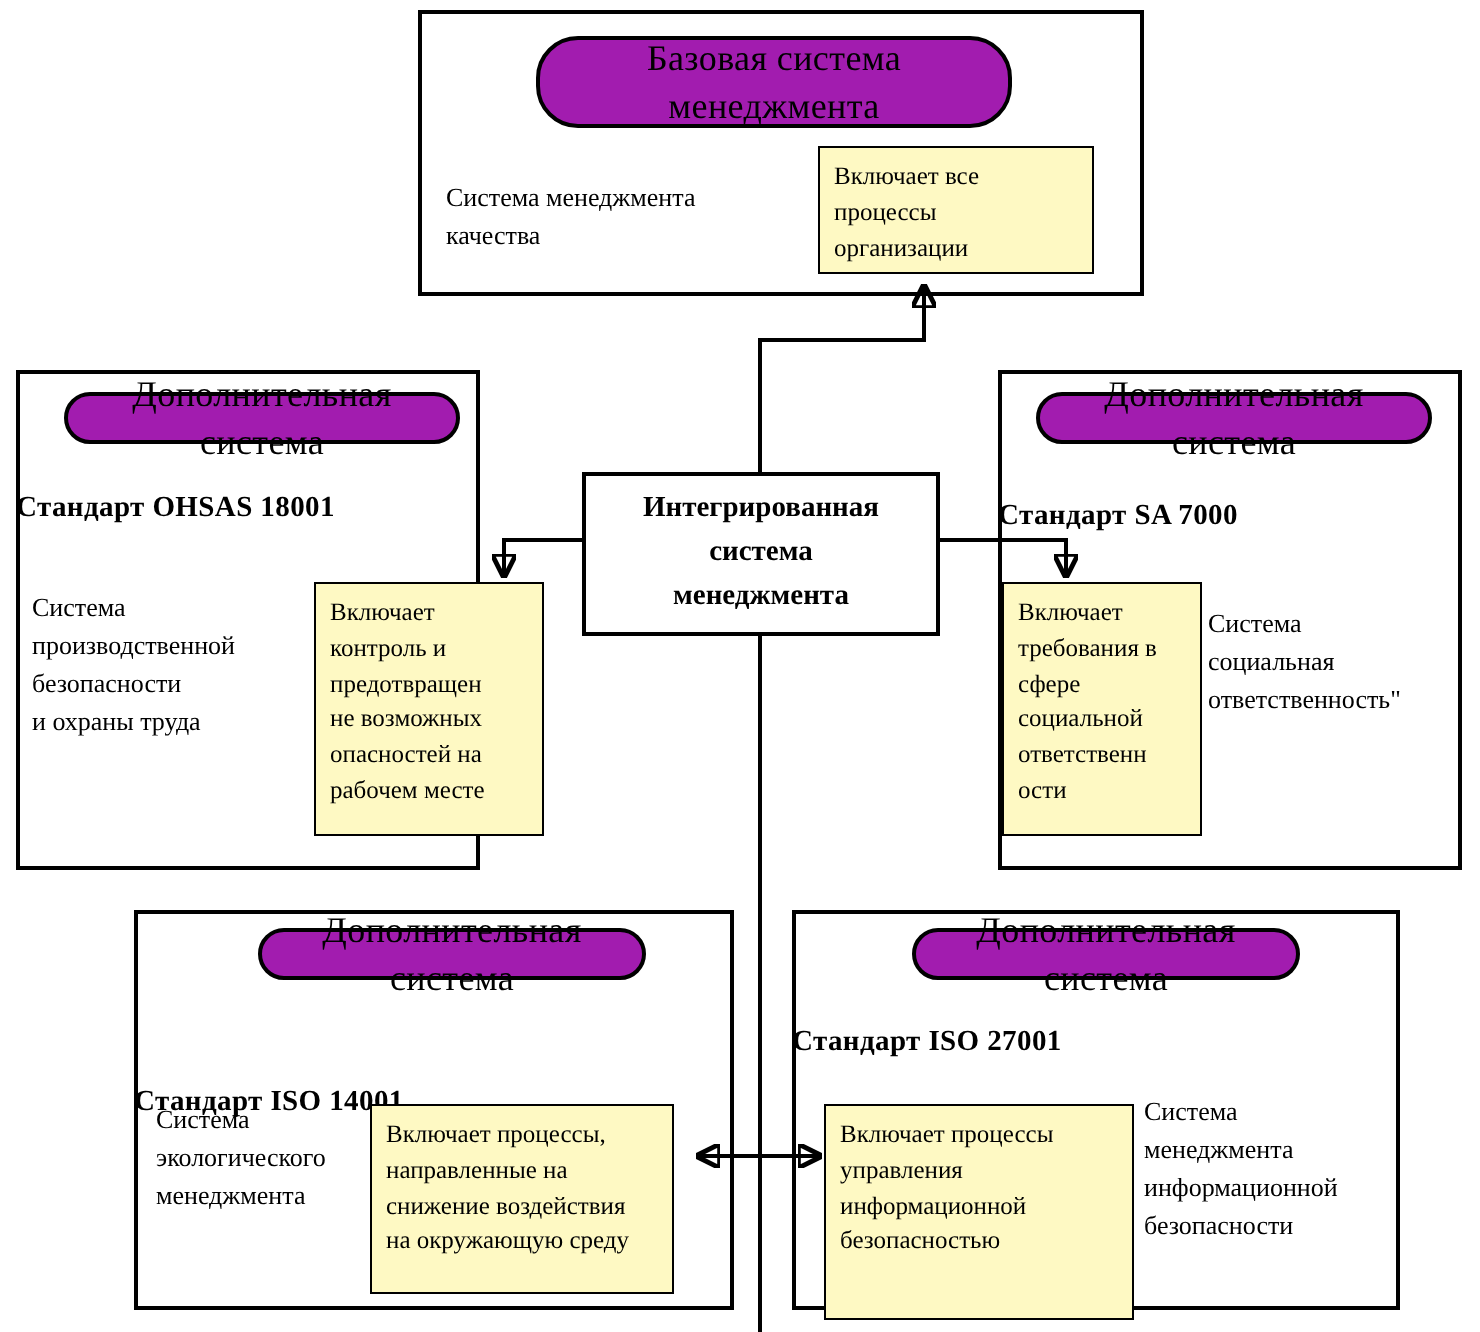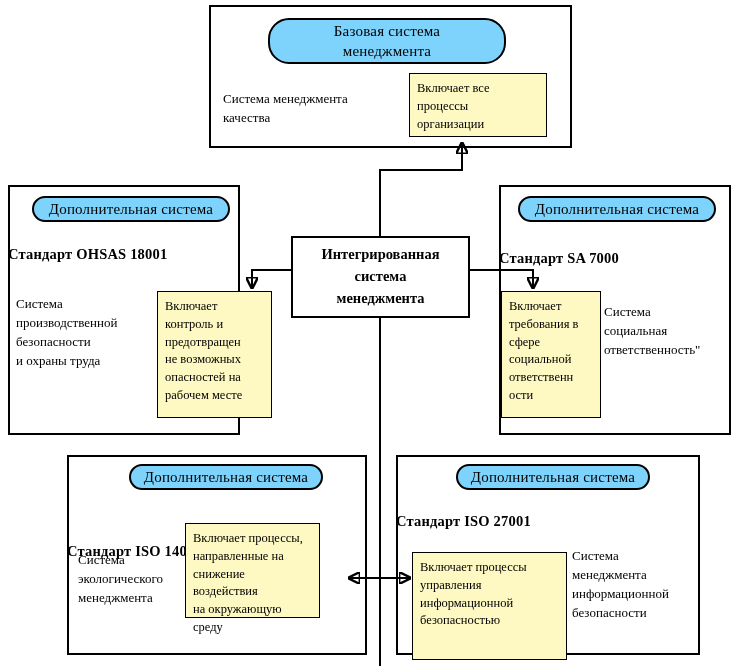--- a/index.html
+++ b/index.html
@@ -21,27 +21,27 @@
   .outer-box {
     position: absolute;
     border: 2px solid #000000;
     background: #ffffff;
     box-sizing: border-box;
   }
   .rounded-tag {
     position: absolute;
     border: 2px solid #000000;
     border-radius: 21px;
-    background: #7dd3fc;
+    background: #a21caf;
     box-sizing: border-box;
     display: flex;
     align-items: center;
     justify-content: center;
     text-align: center;
-    font-size: 15px;
+    font-size: 18px;
     line-height: 1.35;
     letter-spacing: 0.2px;
   }
   .inner-box {
     position: absolute;
     border: 1.5px solid #000000;
     background: #fef9c3;
     box-sizing: border-box;
     padding: 6px 7px 4px 7px;
     font-size: 12.5px;
@@ -150,21 +150,21 @@
   <div class="outer-box" style="left:67px; top:455px; width:300px; height:200px;"></div>
 
   <div class="rounded-tag" style="left:129px; top:464px; width:194px; height:26px;">Дополнительная система</div>
 
   <div class="std-title" style="left:67px; top:543px; width:265px;">Стандарт  ISO 14001</div>
 
   <div class="plain-text" style="left:78px; top:551px; width:110px;">Система
 экологического
 менеджмента</div>
 
-  <div class="inner-box" style="left:185px; top:523px; width:135px; height:95px; white-space:pre-line;">Включает процессы,
+  <div class="inner-box" style="left:185px; top:552px; width:152px; height:95px; white-space:pre-line;">Включает процессы,
 направленные на
 снижение воздействия
 на окружающую среду</div>
 
   <div class="outer-box" style="left:396px; top:455px; width:304px; height:200px;"></div>
 
   <div class="rounded-tag" style="left:456px; top:464px; width:194px; height:26px;">Дополнительная система</div>
 
   <div class="std-title" style="left:396px; top:513px; width:312px;">Стандарт  ISO 27001</div>
 

